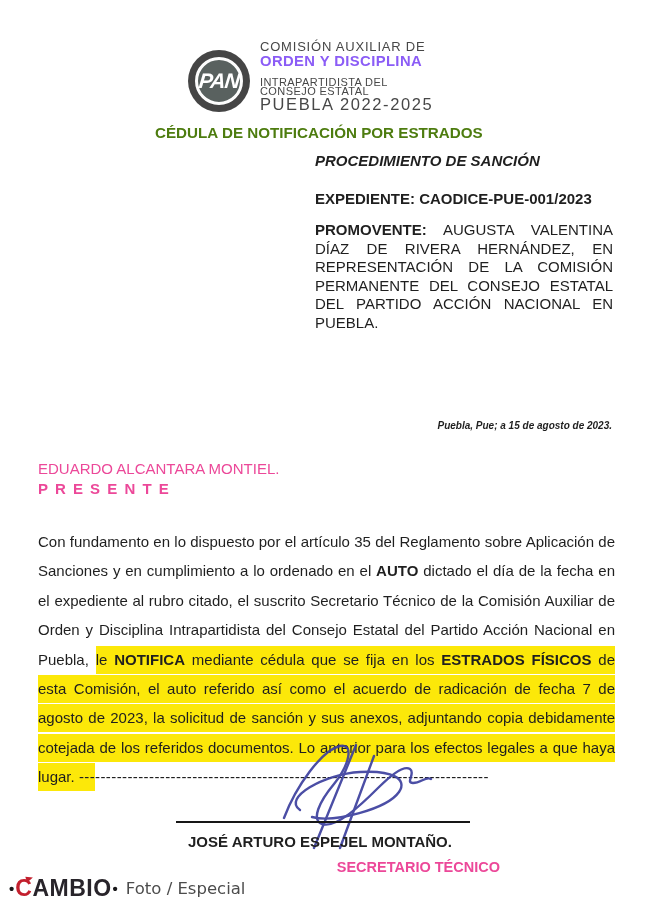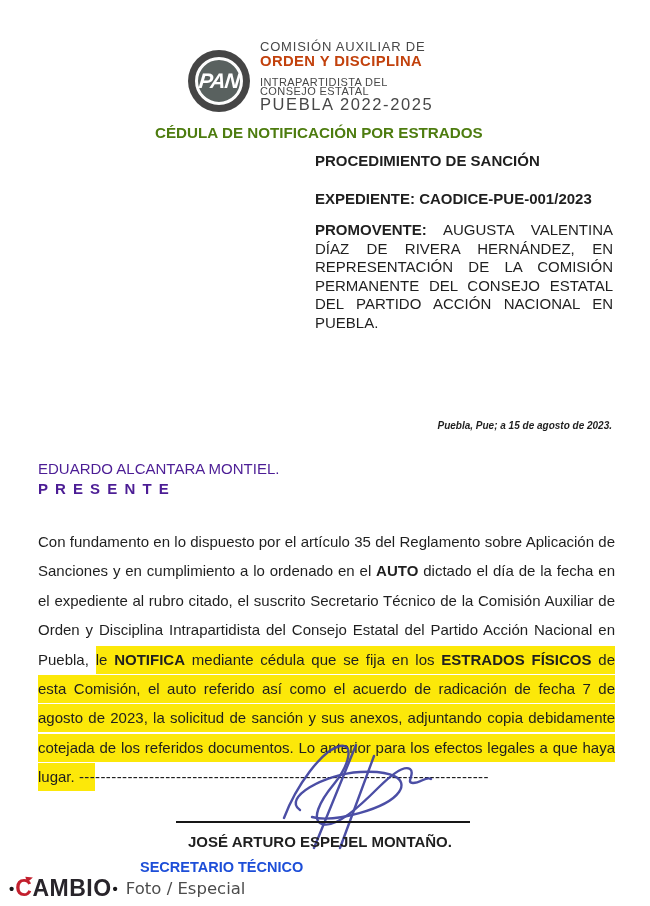--- a/index.html
+++ b/index.html
@@ -18,48 +18,48 @@
     box-shadow:0 0 0 7px #454545, 1px 2px 5px rgba(0,0,0,.25);
     display:flex; align-items:center; justify-content:center;
     margin-right:24px;
   }
   .pan-acronym {
     color:#ffffff; font-weight:bold; font-style:italic; font-size:21px;
     letter-spacing:-1px; transform:skewX(-6deg);
   }
   .logo-text { width:178px; color:#474747; }
   .lt1 { font-size:13px; letter-spacing:0.8px; line-height:14px; }
-  .lt2 { font-size:14.8px; font-weight:bold; letter-spacing:0.4px; line-height:15px; color:#c2410c; }
+  .lt2 { font-size:14.8px; font-weight:bold; letter-spacing:0.4px; line-height:15px; color:#8b5cf6; }
   .lt3 { font-size:11px; letter-spacing:0.42px; line-height:9px; margin-top:9px; }
   .lt4 { font-size:16.5px; letter-spacing:1.6px; line-height:17px; }
   
   .doc-title { position:absolute; left:155px; top:124px; font-size:15.2px; font-weight:bold; color:#4d7c0f; }
   .right-col { position:absolute; left:315px; top:152px; width:298px; font-size:15px; color:#1f1f1f; }
-  .proc { font-weight:bold; }
+  .proc { font-weight:bold;font-style:italic; }
   .exped { font-weight:bold; margin-top:21px; }
   .just { text-align:justify; line-height:18.5px; margin-top:14px; }
   .militante { margin-top:15px; line-height:18.5px; }
   .row-spread { display:flex; justify-content:space-between; }
   .bold { font-weight:bold; }
   .date-line { position:absolute; right:38px; top:420px; font-weight:bold; font-size:10px; white-space:nowrap; color:#1f1f1f;font-style:italic; }
   
-  .addressee { position:absolute; left:38px; top:459px; font-size:15px; line-height:20px; color:#4c1d95; }
+  .addressee { position:absolute; left:38px; top:459px; font-size:15px; line-height:20px; color:#ec4899; }
   .presente { font-weight:bold; letter-spacing:1.5px; }
   
   .body-par {
     position:absolute; left:38px; top:527px; width:577px;
     font-size:15px; line-height:29.4px; text-align:justify; color:#1f1f1f;
   }
   .hl { background:#fce809; padding:5px 0 6px 0; }
   .dash-run { letter-spacing:0.4px; }
   
   .signature-svg { position:absolute; left:262px; top:738px; }
   .sig-line { position:absolute; left:176px; top:821px; width:294px; height:2px; background:#161616; }
   .sig-name { position:absolute; left:140px; top:833px; width:360px; text-align:center; font-weight:bold; font-size:15px; color:#1f1f1f; }
-  .sig-title { position:absolute; left:140px; top:859px; width:360px; text-align:left; font-weight:bold; font-size:14.5px; color:#1d4ed8; }
+  .sig-title { position:absolute; left:140px; top:859px; width:360px; text-align:right; font-weight:bold; font-size:14.5px; color:#ec4899; }
   
   .wm { position:absolute; left:8px; top:875px; display:flex; align-items:center; }
   .wm-bullet { font-size:15px; font-weight:bold; color:#19181a; margin:0 1px; }
   .wm-c-wrap { position:relative; display:inline-block; }
   .wm-c { font-size:23px; font-weight:900; color:#c3202e; letter-spacing:0.5px; }
   .c-arrow {
     position:absolute; top:0px; right:-4px; width:0; height:0;
     border:3.5px solid transparent; border-left:7px solid #c3202e;
     transform:rotate(-18deg);
   }

